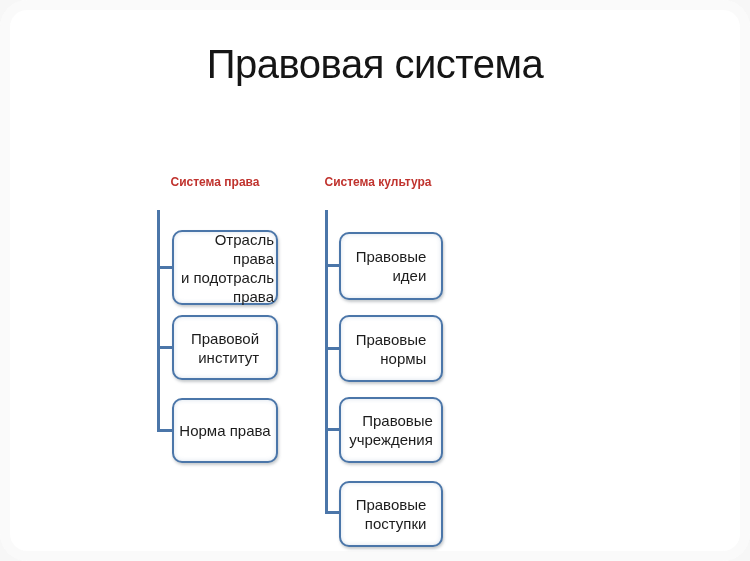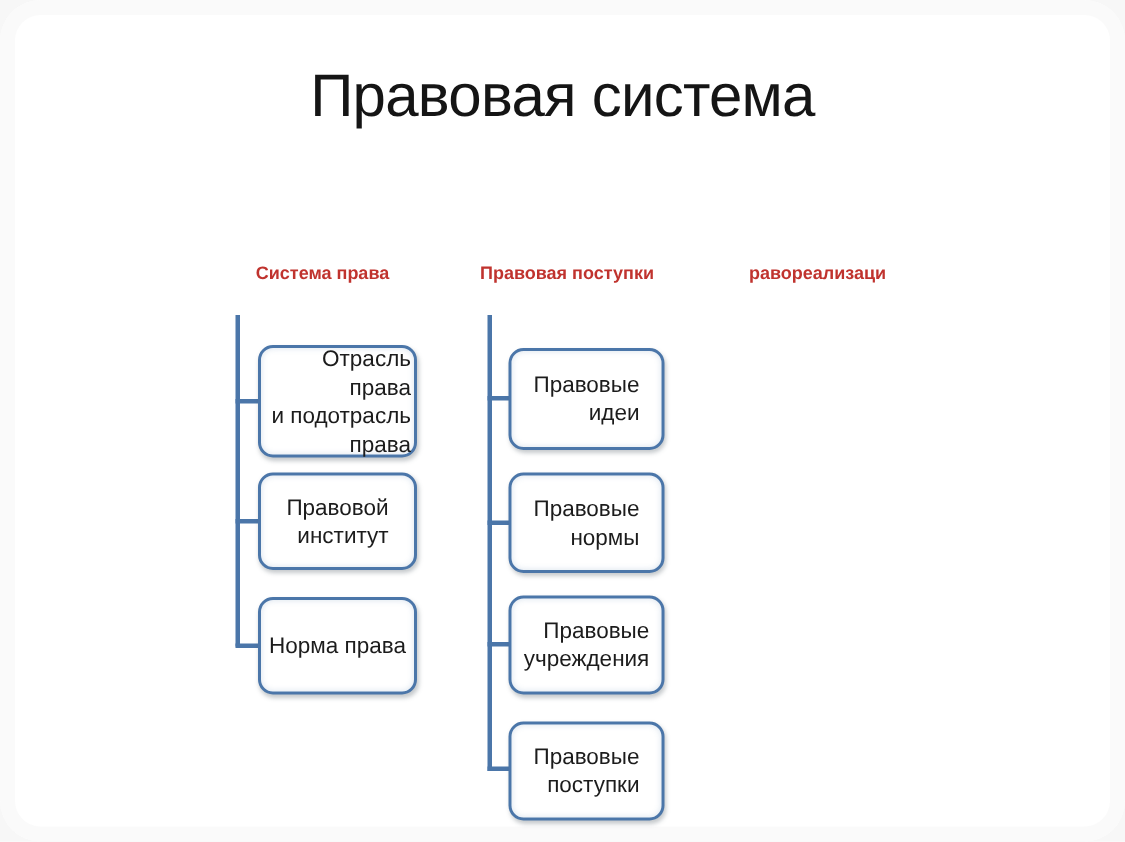--- a/index.html
+++ b/index.html
@@ -71,22 +71,21 @@
   .n-m4 { left: 339px; top: 481px; width: 104px; height: 66px; }
 </style>
 </head>
 <body>
 
 <div class="canvas">
 
   <div class="slide-title">Правовая система</div>
 
   <div class="col-header hdr-1">Система права</div>
-  <div class="col-header hdr-2">Правовая поступки</div>
-  <div class="col-header hdr-3">равореализаци</div>
+  <div class="col-header hdr-2">Система культура</div>
 
   <div class="connector vline" style="left:157px; top:210px; height:221px;"></div>
   <div class="connector tick" style="left:157px; top:266px; width:16px;"></div>
   <div class="connector tick" style="left:157px; top:346px; width:16px;"></div>
   <div class="connector tick" style="left:157px; top:429px; width:16px;"></div>
 
   <div class="connector vline" style="left:325px; top:210px; height:304px;"></div>
   <div class="connector tick" style="left:325px; top:264px; width:15px;"></div>
   <div class="connector tick" style="left:325px; top:347px; width:15px;"></div>
   <div class="connector tick" style="left:325px; top:428px; width:15px;"></div>

